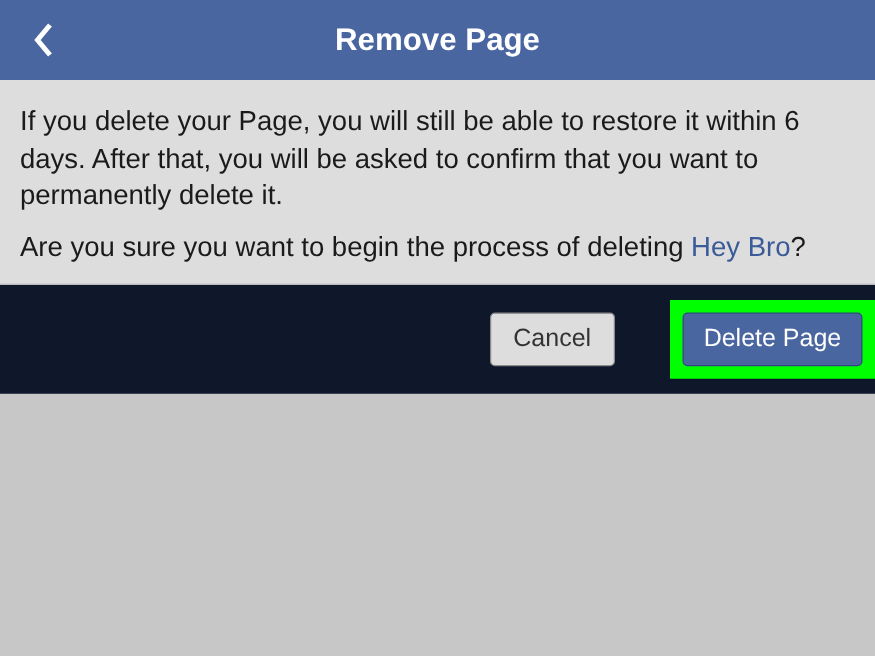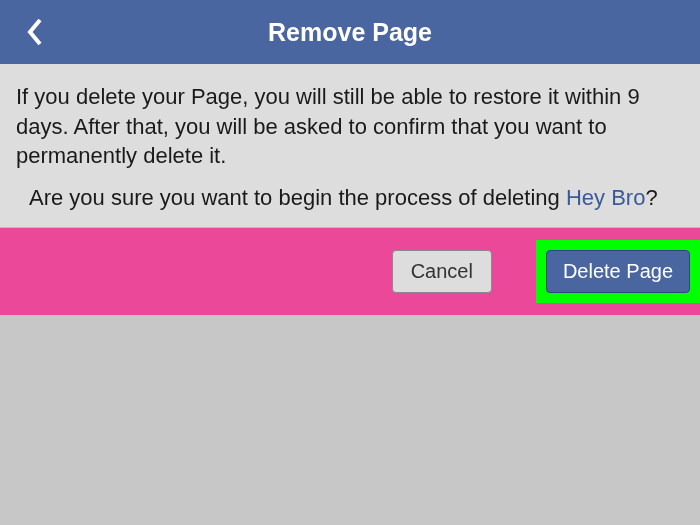--- a/index.html
+++ b/index.html
@@ -49,31 +49,30 @@
     .body-text {
       color: #1a1a1a;
       font-size: 22px;
       line-height: 1.35;
       margin-bottom: 12px;
     }
     .confirm-text {
       color: #1a1a1a;
       font-size: 22px;
       line-height: 1.35;
-      margin-left: 13px;
     }
     .page-link {
       color: #3b5a98;
     }
     .divider {
       height: 1px;
       background: #bdbdbd;
     }
     .button-row {
-      background: #ec4899;
+      background: #0f172a;
       display: flex;
       justify-content: flex-end;
       align-items: center;
       padding: 12px 0 12px 0;
       gap: 12px;
       position: relative;
     }
     .cancel-button {
       background: #dddddd;
       border: 1px solid #8a8a8a;
@@ -120,21 +119,21 @@
   <div class="header">
     <div class="back-button">
       <svg viewBox="0 0 16 28">
         <path d="M 13 2 L 3 14 L 13 26" stroke="#ffffff" stroke-width="4" fill="none" stroke-linecap="butt" stroke-linejoin="miter"></path>
       </svg>
     </div>
     <div class="header-title">Remove Page</div>
   </div>
 
   <div class="content">
-    <p class="body-text">If you delete your Page, you will still be able to restore it within 9 days. After that, you will be asked to confirm that you want to permanently delete it.</p>
+    <p class="body-text">If you delete your Page, you will still be able to restore it within 6 days. After that, you will be asked to confirm that you want to permanently delete it.</p>
     <p class="confirm-text">
       <span>Are you sure you want to begin the process of deleting </span><span class="page-link">Hey Bro</span><span>?</span>
     </p>
   </div>
 
   <div class="divider"></div>
 
   <div class="button-row">
     <button class="cancel-button">Cancel</button>
     <div class="highlight-box">

